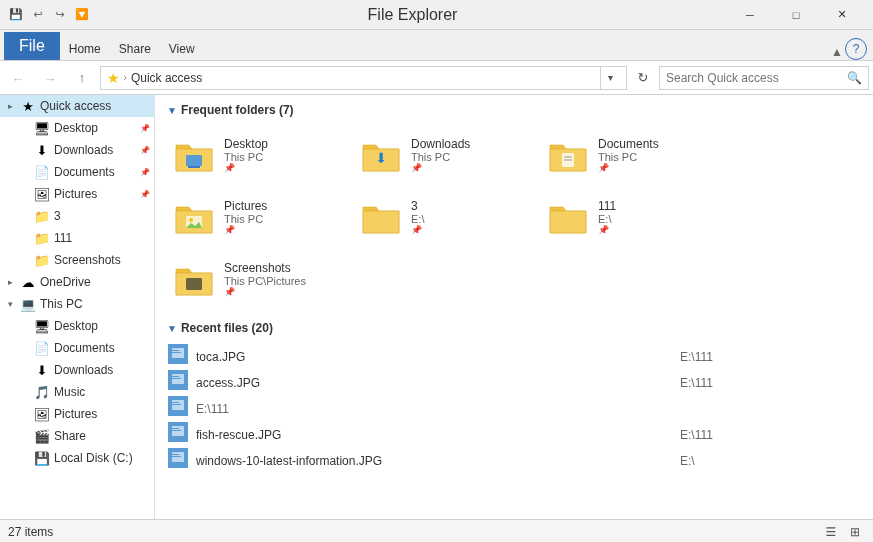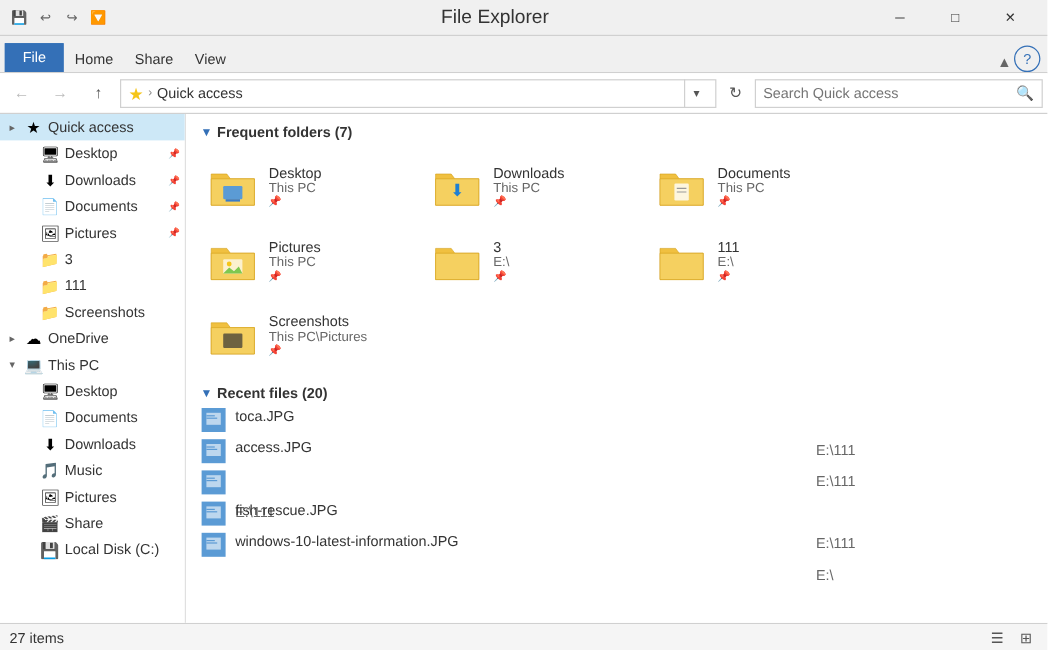--- a/index.html
+++ b/index.html
@@ -23,21 +23,21 @@
     
     .address-bar { height: 34px; background: #fff; display: flex; align-items: center; padding: 0 4px; gap: 4px; border-bottom: 1px solid #d0d0d0; }
     .nav-btn { width: 28px; height: 24px; display: flex; align-items: center; justify-content: center; color: #555; cursor: pointer; font-size: 13px; border: 1px solid transparent; }
     .nav-btn.disabled { color: #bbb; cursor: default; }
     .address-path { flex: 1; height: 24px; border: 1px solid #d0d0d0; display: flex; align-items: center; padding: 0 6px; font-size: 12px; color: #333; background: #fff; }
     .address-path-star { color: #f5c518; font-size: 14px; margin-right: 4px; }
     .address-path-arrow { color: #888; font-size: 10px; }
     .address-path-item { font-size: 12px; color: #333; }
     .address-dropdown { width: 20px; display: flex; align-items: center; justify-content: center; color: #555; cursor: pointer; font-size: 10px; border-left: 1px solid #d0d0d0; height: 24px; }
     .refresh-btn { width: 24px; height: 24px; display: flex; align-items: center; justify-content: center; color: #555; cursor: pointer; font-size: 13px; border: 1px solid transparent; }
-    .search-box { width: 240px; height: 24px; border: 1px solid #d0d0d0; display: flex; align-items: center; padding: 0 6px; background: #fff; }
+    .search-box { width: 210px; height: 24px; border: 1px solid #d0d0d0; display: flex; align-items: center; padding: 0 6px; background: #fff; }
     .search-input { border: none; outline: none; flex: 1; font-size: 12px; color: #888; background: transparent; }
     .search-icon { color: #555; font-size: 12px; }
 
     
     .main { display: flex; height: calc(542px - 30px - 30px - 56px - 34px - 24px); }
 
     
     .sidebar { width: 155px; min-width: 155px; background: #fff; border-right: 1px solid #e0e0e0; overflow-y: auto; overflow-x: hidden; }
     .sidebar::-webkit-scrollbar { width: 8px; }
     .sidebar::-webkit-scrollbar-thumb { background: #c0c0c0; }
@@ -64,21 +64,21 @@
     .folders-grid { display: flex; flex-wrap: wrap; padding: 4px 8px; gap: 2px; }
     .folder-item { width: 185px; height: 60px; display: flex; align-items: center; padding: 4px 8px; cursor: pointer; border: 1px solid transparent; }
     .folder-icon-wrap { width: 44px; height: 44px; margin-right: 8px; position: relative; flex-shrink: 0; }
     .folder-icon-wrap svg { width: 44px; height: 44px; }
     .folder-info { flex: 1; }
     .folder-name { font-size: 12px; color: #333; font-weight: 500; }
     .folder-sub { font-size: 11px; color: #666; }
     .folder-pin { font-size: 9px; color: #aaa; }
 
     .files-list { padding: 0 8px; }
-    .file-item { display: flex; align-items: flex-start; height: 26px; padding: 0 4px; cursor: pointer; border: 1px solid transparent; }
+    .file-item { display: flex; align-items: flex-end; height: 26px; padding: 0 4px; cursor: pointer; border: 1px solid transparent; }
     .file-icon { width: 20px; height: 20px; background: #5b9bd5; display: flex; align-items: center; justify-content: center; font-size: 8px; color: #fff; margin-right: 8px; flex-shrink: 0; }
     .file-name { flex: 1; font-size: 12px; color: #333; }
     .file-path { font-size: 12px; color: #666; min-width: 180px; margin-top: 28px; }
   </style>
 </head>
 <body>
 
 <div class="title-bar">
   <div class="title-bar-icons">
     <div class="title-bar-icon">💾</div>
@@ -89,21 +89,21 @@
   <div class="title-bar-text">File Explorer</div>
   <div class="title-bar-controls">
     <div class="title-btn">─</div>
     <div class="title-btn">□</div>
     <div class="title-btn close">✕</div>
   </div>
 </div>
 
 <div class="ribbon">
   <div class="ribbon-tabs">
-    <div class="ribbon-tab active" style="background:#3470b7;color:#fff;border-color:#3470b7;padding:4px 14px;font-size:12px;">File</div>
+    <div class="ribbon-tab active" style="background:#3470b7;color:#fff;border-color:#3470b7;padding:4px 14px;font-size:16px;">File</div>
     <div class="ribbon-tab">Home</div>
     <div class="ribbon-tab">Share</div>
     <div class="ribbon-tab">View</div>
     <div class="ribbon-expand" style="margin-left:auto;color:#666;font-size:12px;">▲</div>
     <div class="title-bar-icon" style="width:22px;height:22px;border:1px solid #3470b7;border-radius:50%;color:#3470b7;display:flex;align-items:center;justify-content:center;font-size:12px;margin-right:2px;">?</div>
   </div>
 </div>
 
 <div class="address-bar">
   <div class="nav-btn disabled">←</div>

